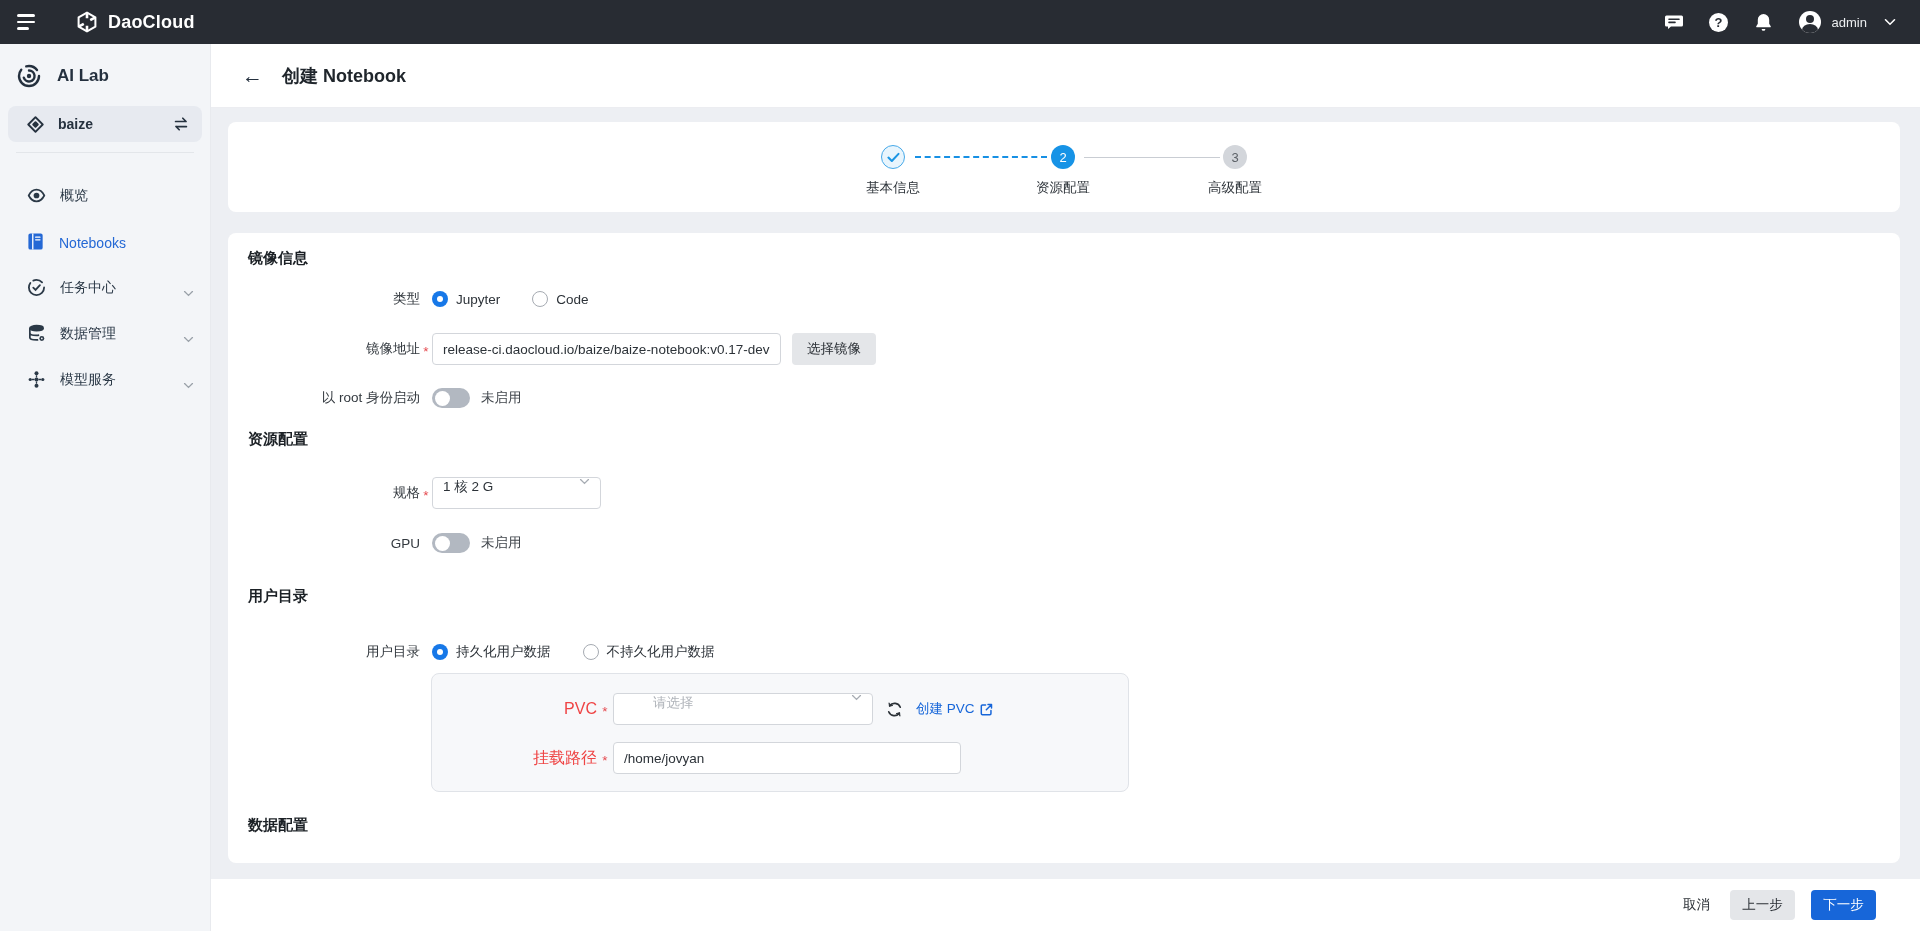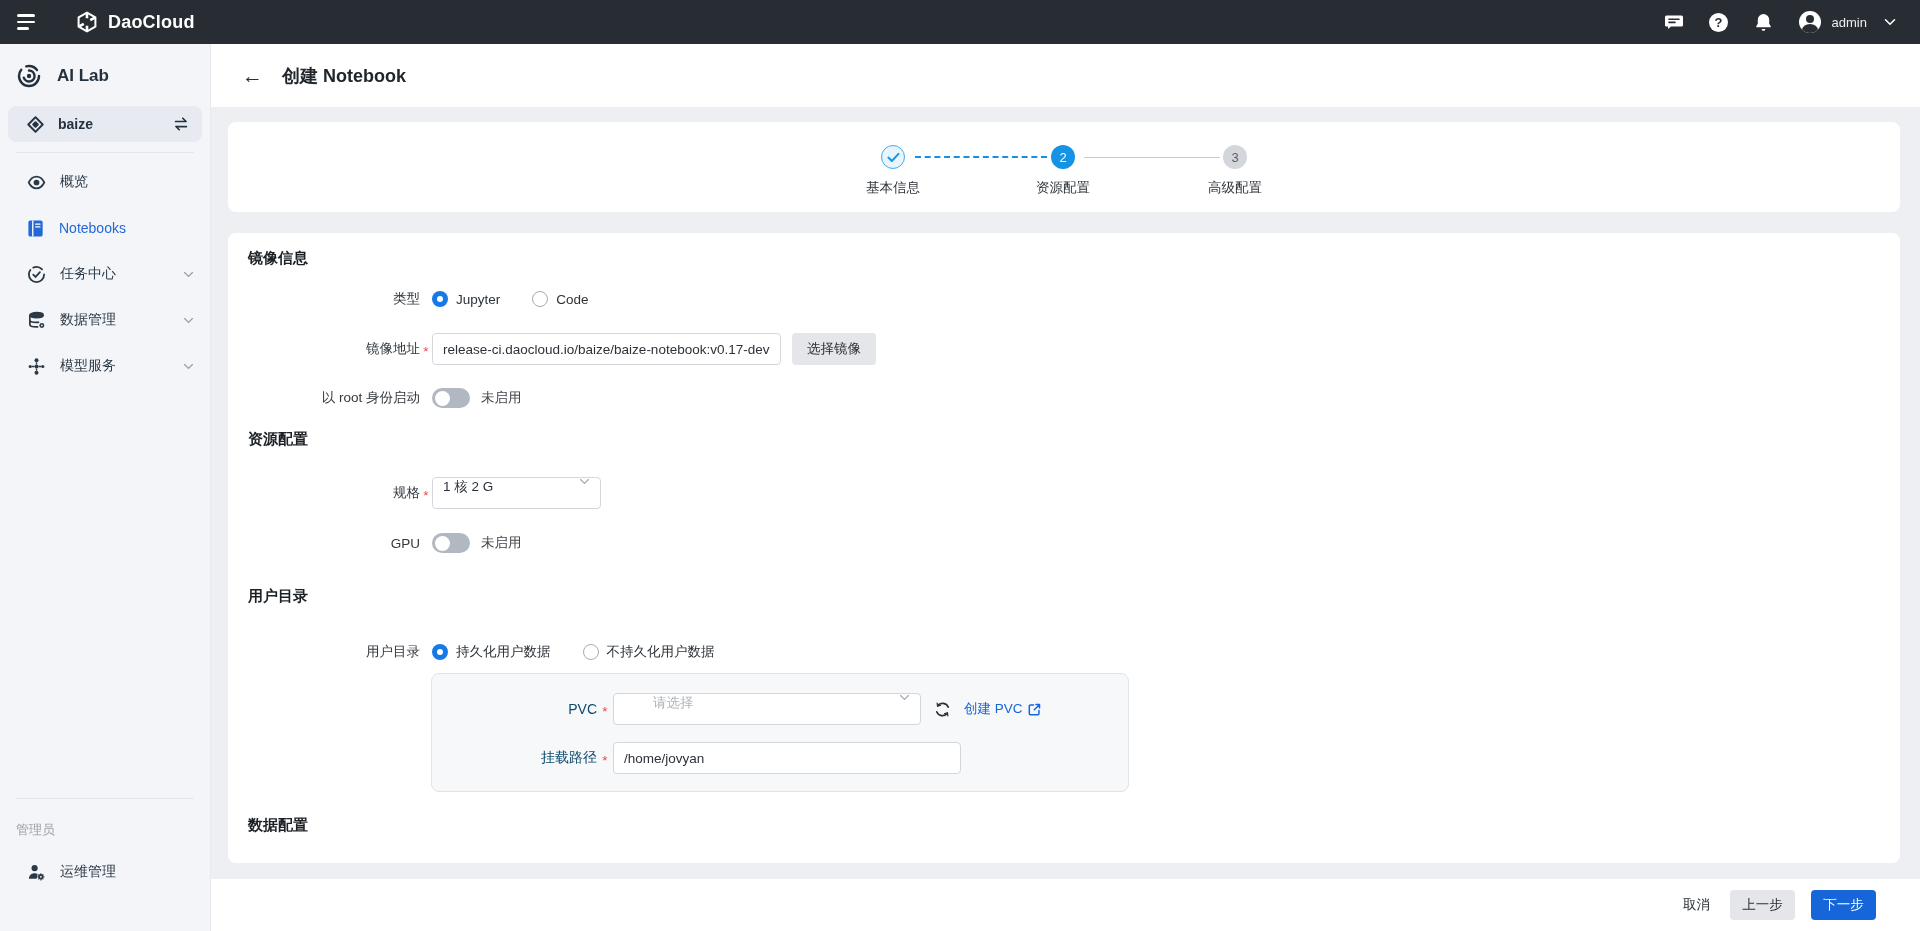--- a/index.html
+++ b/index.html
@@ -29,21 +29,21 @@
   .sidebar { position:fixed; top:44px; left:0; width:211px; height:887px; background:#f3f5f8;
     border-right:1px solid #e8eaee; display:flex; flex-direction:column; z-index:20; }
   .app-head { display:flex; align-items:center; gap:15px; padding:19px 16px 15px 16px; }
   .app-title { font-size:17px; font-weight:bold; color:#24303e; }
   .ws-item { margin:2px 8px 0 8px; height:36px; background:#e7eaf0; border-radius:8px;
     display:flex; align-items:center; padding:0 12px 0 19px; cursor:pointer; }
   .ws-label { font-size:14px; font-weight:bold; color:#26323f; margin-left:14px; }
   .ws-swap { margin-left:auto; display:flex; }
   .side-divider { height:1px; background:#e3e6ea; margin:10px 16px 0 16px; }
   .nav { margin-top:6px; }
-  .nav-item { height:46px; display:flex; align-items:center; padding:0 16px 0 27px; cursor:pointer;
+  .nav-item { height:46px; display:flex; align-items:flex-end; padding:0 16px 0 27px; cursor:pointer;
     font-size:14px; color:#2b3947; }
   .nav-item .nav-label { margin-left:14px; }
   .nav-item.active { color:#2468d5; }
   .nav-chevron { margin-left:auto; color:#9aa1a9; display:flex; }
   .side-bottom { margin-top:auto; padding-bottom:36px; }
   .group-label { font-size:13px; color:#9ba1a9; padding:22px 16px 10px 16px; }
 
   
   .main { margin-left:211px; }
   .page-header { height:63px; background:#fff; display:flex; align-items:center; padding-left:31px;
@@ -85,23 +85,23 @@
   .toggle::after { content:""; position:absolute; left:2.5px; top:2.5px; width:15px; height:15px; border-radius:50%; background:#fff; }
   .toggle-status { font-size:13.5px; color:#41464c; margin-left:11px; }
   .select { height:32px; border:1px solid #d3d6db; border-radius:4px; background:#fff; display:flex;
     align-items:flex-start; padding:0 10px; font-size:13.5px; color:#2c3238; cursor:pointer; }
   .select .sel-caret { margin-left:auto; color:#a7acb3; display:flex; }
   .spec-select { width:169px; }
   .placeholder { color:#b0b4ba; }
   .panel { margin-left:203px; margin-top:12px; width:698px; height:119px; background:#f7f8fa;
     border:1px solid #e0e3e8; border-radius:8px; }
   .prow { display:flex; align-items:center; }
-  .plabel { width:165px; text-align:right; font-size:14px; color:#0c4a6e; flex:none; }
+  .plabel { width:165px; text-align:right; font-size:16px; color:#ef4444; flex:none; }
   .pstar { width:16px; flex:none; color:#e5484d; font-size:13.5px; text-align:center; padding-top:4px; }
-  .pvc-select { width:308px;padding-left:39px; }
+  .pvc-select { width:260px;padding-left:39px; }
   .mount-input { width:348px; }
   .icon-btn { margin-left:13px; display:flex; cursor:pointer; }
   .link { display:flex; align-items:center; gap:5px; margin-left:13px; color:#1766d9; font-size:13.5px; cursor:pointer; }
 
   
   .footer { position:fixed; left:211px; right:0; bottom:0; height:52px; background:#fff;
     display:flex; align-items:center; justify-content:flex-end; padding-right:44px; z-index:25; }
   .btn-text { background:none; border:none; font-size:13.5px; color:#2b3036; font-family:inherit; cursor:pointer; }
   .btn-gray { height:30px; width:65px; background:#e4e6e9; border:none; border-radius:4px;
     font-size:13.5px; color:#2b3036; font-family:inherit; cursor:pointer; margin-left:20px; }
@@ -251,38 +251,20 @@
       </span>
       <span class="nav-label">模型服务</span>
       <span class="nav-chevron">
         <svg width="11" height="7" viewBox="0 0 12 8" fill="none" stroke="#9aa1a9" stroke-width="1.5" stroke-linecap="round">
             <path d="M1.5 1.8 L6 6.2 L10.5 1.8"></path>
           </svg>
       </span>
     </div>
   </div>
 
-  <div class="side-bottom">
-    <div class="side-divider"></div>
-    <div class="group-label">管理员</div>
-    <div class="nav-item">
-      <span>
-        <svg width="19" height="19" viewBox="0 0 20 20" fill="#2b3947">
-          <circle cx="8" cy="5.4" r="3.2"></circle>
-          <path d="M2 16.6 c0 -3.6 2.7 -5.8 6 -5.8 1.2 0 2.3 .3 3.2 .8 l-1 5 Z"></path>
-          <g>
-            <circle cx="14.6" cy="14.6" r="2.9"></circle>
-            <circle cx="14.6" cy="14.6" r="1" fill="#f3f5f8"></circle>
-            <path d="M14.6 10.9 v1 M14.6 17.3 v1 M10.9 14.6 h1 M17.3 14.6 h1 M12 12 l.7 .7 M16.5 16.5 l.7 .7 M17.2 12 l-.7 .7 M12.7 16.5 l-.7 .7" stroke="#2b3947" stroke-width="1.1"></path>
-          </g>
-        </svg>
-      </span>
-      <span class="nav-label">运维管理</span>
-    </div>
-  </div>
 </div>
 
 <div class="main" style="margin-top:44px;">
 
   <div class="page-header">
     <span class="back-arrow">←</span>
     <span class="page-title">创建 Notebook</span>
   </div>
 
   <div class="content">

